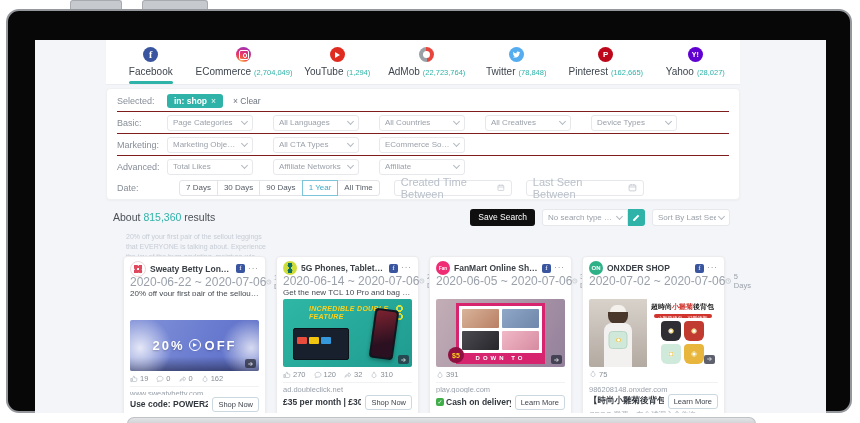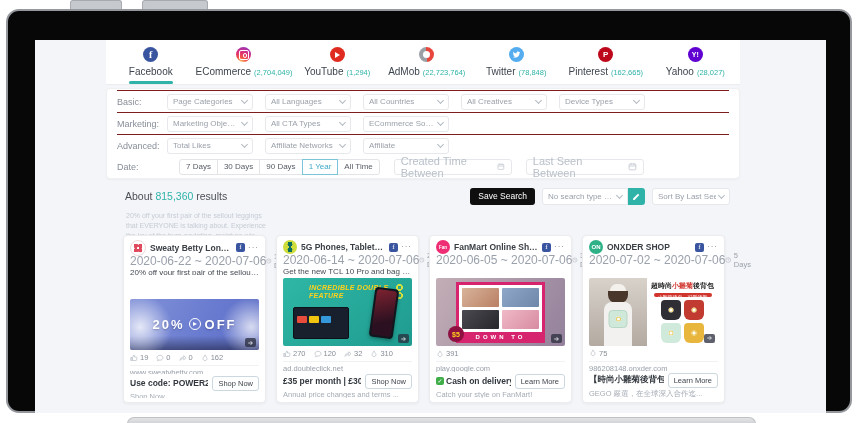--- a/index.html
+++ b/index.html
@@ -30,33 +30,33 @@
   .tcount{font-size:7.5px;color:var(--accent);}
   
   :root{--accent:#2fb3a9;}
   .panel{margin-left:71px;width:634px;margin-top:3px;background:#fff;border:1px solid #eef0f2;border-radius:4px;box-sizing:border-box;padding:1px 10px;box-shadow:0 1px 2px rgba(30,40,60,.04);}
   .frow{display:flex;align-items:center;height:21px;}
   .frow + .frow,.frow-sep{border-top:1px solid #7f1d1d;}
   .flabel{width:50px;flex:none;font-size:9px;color:#878e98;}
   .chip{display:inline-flex;align-items:center;gap:4px;background:var(--accent);color:#fff;font-size:8.5px;font-weight:bold;border-radius:3px;padding:2px 7px;cursor:pointer;}
   .chip .x{font-weight:normal;opacity:.9;}
   .clear{margin-left:10px;font-size:8.5px;color:#6d747d;cursor:pointer;}
-  .dd{width:86px;height:16px;border:1px solid #e6e8ec;border-radius:3px;background:#fff;display:flex;align-items:center;justify-content:space-between;padding:0 5px;margin-right:12px;box-sizing:border-box;cursor:pointer;}
+  .dd{width:86px;height:16px;border:1px solid #e6e8ec;border-radius:3px;background:#fff;display:flex;align-items:center;justify-content:space-between;padding:0 5px;margin-right:20px;box-sizing:border-box;cursor:pointer;}
   .dd span.txt{font-size:8px;color:#9ba1aa;white-space:nowrap;overflow:hidden;text-overflow:ellipsis;}
   .chev{width:4px;height:4px;border-right:1px solid #b4bac2;border-bottom:1px solid #b4bac2;transform:rotate(45deg);flex:none;margin-left:3px;margin-top:-2px;}
   .seg{display:flex;padding-left:12px;}
   .segbtn{height:16px;padding:0 6px;background:#fff;border:1px solid #e2e4e8;font-size:8px;color:#565c66;display:flex;align-items:center;margin-left:-1px;cursor:pointer;box-sizing:border-box;}
   .segbtn:first-child{border-radius:3px 0 0 3px;margin-left:0;}
   .segbtn:last-child{border-radius:0 3px 3px 0;}
   .segbtn.active{color:#3fa9c9;border-color:#7cc4da;position:relative;z-index:1;}
   .datein{width:118px;height:16px;border:1px solid #e6e8ec;border-radius:3px;background:#fff;display:flex;align-items:center;justify-content:space-between;padding:0 6px;margin-left:14px;box-sizing:border-box;cursor:pointer;}
   .datein span{font-size:11px;color:#b9c0c9;}
   
   .resultsbar{margin-left:71px;width:634px;margin-top:8px;height:18px;display:flex;align-items:center;justify-content:space-between;box-sizing:border-box;padding:0 10px 0 7px;}
-  .rleft{font-size:10.5px;color:#4a4f57;margin-left:12px;}
+  .rleft{font-size:10.5px;color:#4a4f57;}
   .rleft .count{color:var(--accent);}
   .rright{display:flex;align-items:center;gap:7px;}
   .savebtn{height:17px;background:#0f0f10;color:#fff;font-size:8.5px;border:none;border-radius:3px;padding:0 8px;display:flex;align-items:center;cursor:pointer;}
   .savedwrap{display:flex;}
   .savedsel{width:86px;height:17px;border:1px solid #e6e8ec;border-radius:3px 0 0 3px;background:#fff;display:flex;align-items:center;justify-content:space-between;padding:0 5px;box-sizing:border-box;cursor:pointer;}
   .savedsel span{font-size:8px;color:#9ba1aa;white-space:nowrap;overflow:hidden;text-overflow:ellipsis;}
   .pencil{width:17px;height:17px;background:var(--accent);border-radius:0 3px 3px 0;display:flex;align-items:center;justify-content:center;cursor:pointer;}
   .sortsel{width:78px;height:17px;border:1px solid #e6e8ec;border-radius:3px;background:#fff;display:flex;align-items:center;justify-content:space-between;padding:0 5px;box-sizing:border-box;cursor:pointer;}
   .sortsel span{font-size:8px;color:#9ba1aa;white-space:nowrap;overflow:hidden;}
   
@@ -217,20 +217,28 @@
           <span class="tletter" style="font-size:7px">Y!</span>
         </span>
      <span class="tlabels">
           <span class="tname">Yahoo</span>
           <span class="tcount">(28,027)</span>
         </span>
    </div>
     </div>
 
   <div class="panel">
+    <div class="frow">
+      <span class="flabel">Selected:</span>
+      <span class="chip">
+          <span>in: shop</span>
+          <span class="x">×</span>
+        </span>
+      <span class="clear">× Clear</span>
+    </div>
     <div id="panel-rows">
         <div class="frow frow-sep">
      <span class="flabel">Basic:</span>
      <span class="dd">
             <span class="txt">Page Categories</span>
             <span class="chev"></span>
           </span>
           <span class="dd">
             <span class="txt">All Languages</span>
             <span class="chev"></span>

